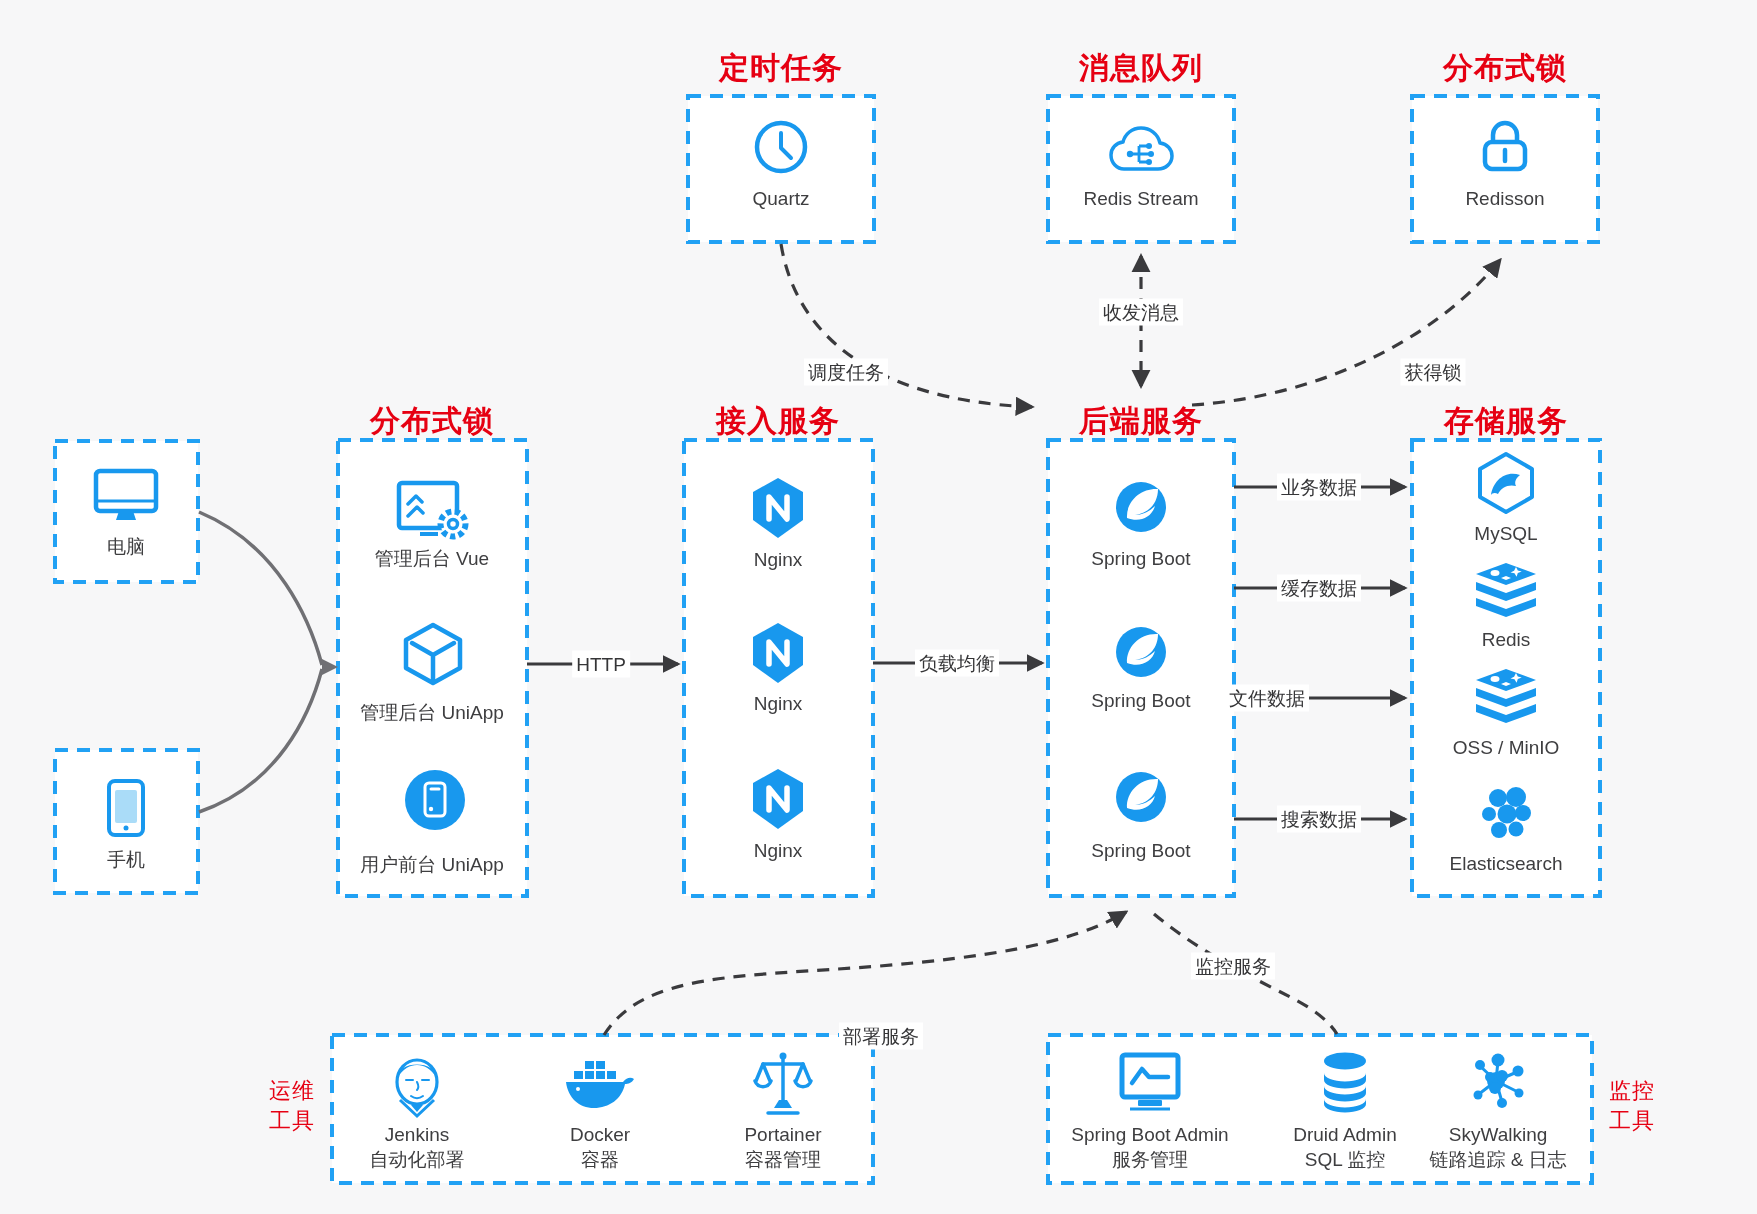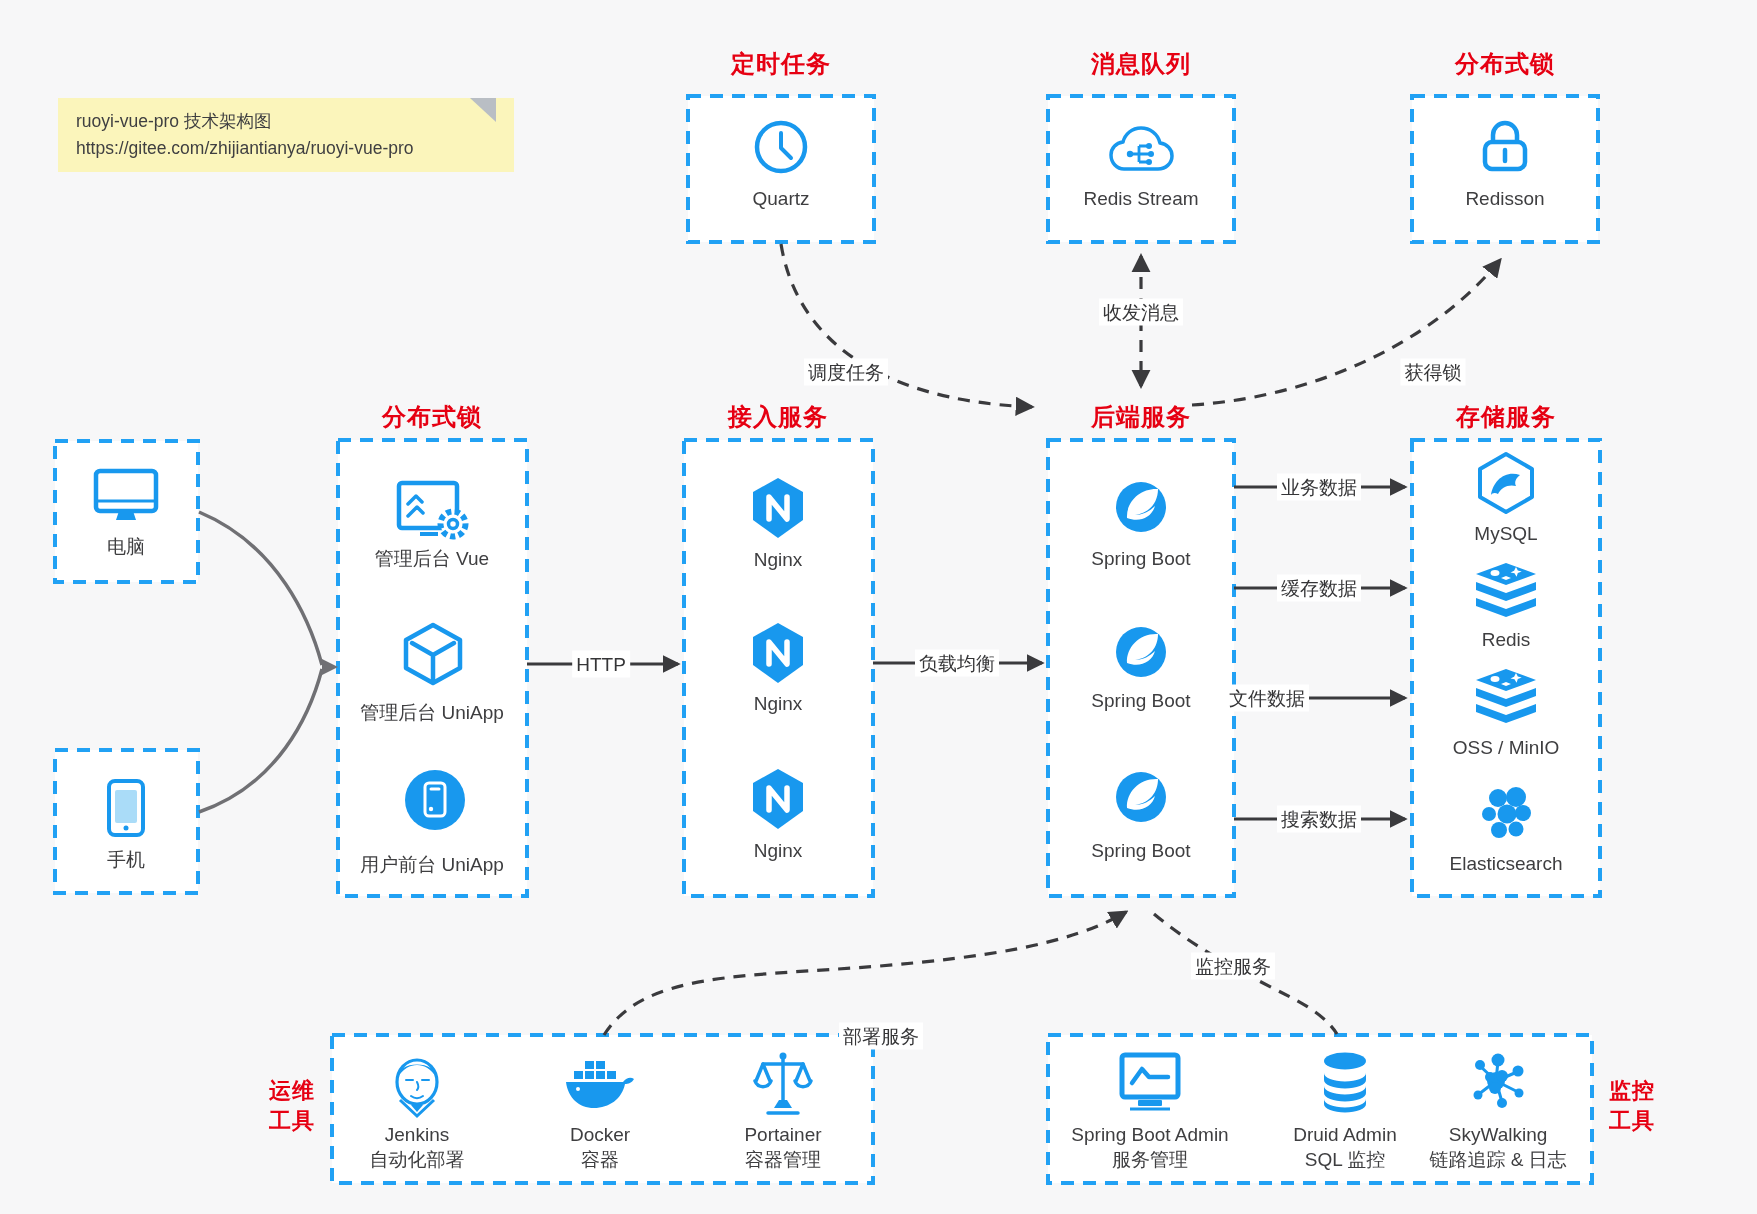--- a/index.html
+++ b/index.html
@@ -12,23 +12,23 @@
   }
   *{box-sizing:border-box}
   body{margin:0;background:#f7f7f8;font-family:"Liberation Sans","DejaVu Sans",sans-serif}
   #canvas{position:relative;width:1757px;height:1214px;background:#f7f7f8;overflow:hidden}
   #wires{position:absolute;left:0;top:0;z-index:1}
   .lbl{position:absolute;z-index:2;transform:translateX(-50%);white-space:nowrap;
        font-size:19px;color:var(--ink);text-align:left;line-height:25px}
   .chip{position:absolute;z-index:3;transform:translate(-50%,-50%);white-space:nowrap;
         font-size:19px;color:#353537;background:#ffffff;padding:1px 4px;line-height:25px}
   .coltitle{position:absolute;z-index:2;transform:translateX(-50%);white-space:nowrap;
-        font-size:24px;font-weight:bold;color:var(--red);letter-spacing:1px}
+        font-size:30px;font-weight:bold;color:var(--red);letter-spacing:1px}
   .redside{position:absolute;z-index:2;transform:translateX(-50%);text-align:left;
-        font-size:22px;font-weight:bold;color:var(--red);line-height:30px;letter-spacing:1px}
+        font-size:22px;font-weight:normal;color:var(--red);line-height:30px;letter-spacing:1px}
   .note{position:absolute;z-index:2;left:58px;top:98px;width:456px;height:74px;
         background:#fbf5bb;color:#3f3f41;font-size:17.5px;line-height:27px;
         padding:10px 0 0 18px}
   .note .fold{position:absolute;right:18px;top:0;width:0;height:0;
         border-top:24px solid #b9bec4;border-left:26px solid transparent}
   .icon{position:absolute;z-index:2}
 </style>
 </head>
 <body>
 
@@ -72,25 +72,20 @@
 
     <g fill="none" stroke="#3a3a3d" stroke-width="3.2" stroke-dasharray="12 9">
       <path d="M781,244 C795,330 866,400 1032,407" marker-end="url(#arr)"></path>
       <path d="M1141,256 V386" marker-start="url(#arr)" marker-end="url(#arr)"></path>
       <path d="M1192,405 C1330,396 1442,332 1500,260" marker-end="url(#arr)"></path>
       <path d="M604,1035 C644,972 740,977 880,966 C985,957 1070,945 1126,912" marker-end="url(#arr)"></path>
       <path d="M1154,914 C1202,954 1252,977 1296,1000 C1318,1012 1330,1023 1337,1034"></path>
     </g>
   </svg>
 
-  <div class="note">
-    <div class="fold"></div>
-    <div>ruoyi-vue-pro 技术架构图</div>
-    <div>https://gitee.com/zhijiantianya/ruoyi-vue-pro</div>
-  </div>
 
   <div class="coltitle" style="left:781px;top:48px">定时任务</div>
   <svg class="icon" style="left:752px;top:118px" width="58" height="58" viewBox="0 0 58 58">
     <circle cx="29" cy="29" r="24" fill="none" stroke="#1898ee" stroke-width="4.5"></circle>
     <path d="M29,15 V30 L39,40" fill="none" stroke="#1898ee" stroke-width="4" stroke-linecap="round" stroke-linejoin="round"></path>
   </svg>
   <div class="lbl" style="left:781px;top:186px">Quartz</div>
 
   <div class="coltitle" style="left:1141px;top:48px">消息队列</div>
   <svg class="icon" style="left:1103px;top:122px" width="78" height="54" viewBox="0 0 78 54">

